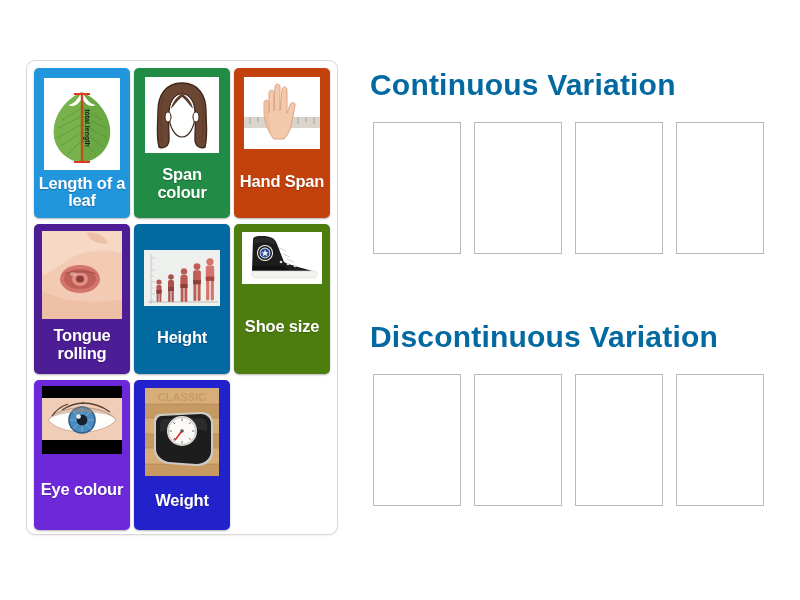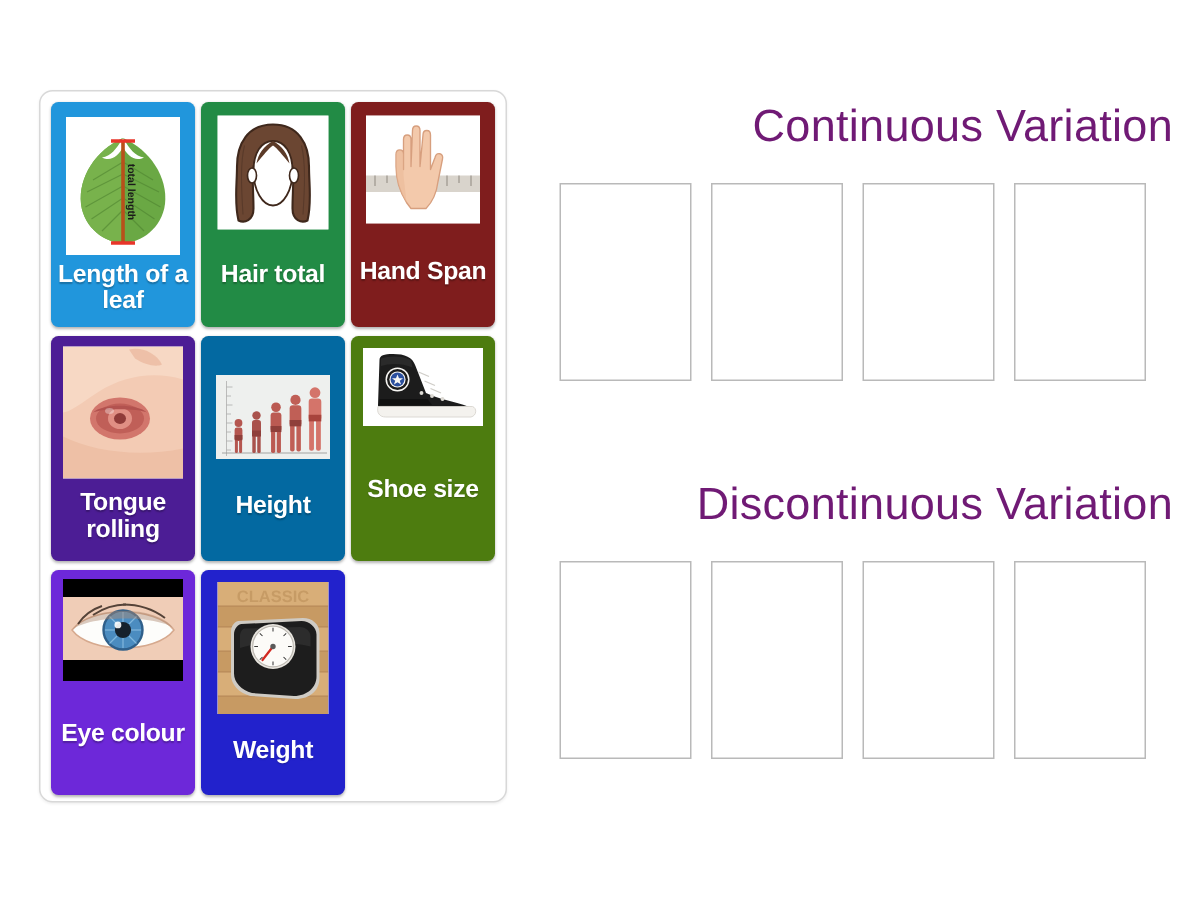--- a/index.html
+++ b/index.html
@@ -89,24 +89,24 @@
   .card.shoe     .card-thumb { width: 80px; height: 52px; margin: 8px 0 0 0; }
   .card.eye      .card-thumb { width: 80px; height: 68px; margin: 6px 0 0 0; }
   .card.weight   .card-thumb { width: 74px; height: 88px; margin: 8px 0 0 0; }
 
   
   .category { position: absolute; left: 370px; width: 412px; }
   #cat-continuous    { top: 68px; }
   #cat-discontinuous { top: 320px; }
 
   .cat-title {
-    text-align: right;
+    text-align: left;
     font-size: 30px;
-    font-weight: 400;
-    color: #701a75;
+    font-weight: 700;
+    color: #0369a1;
     line-height: 1.1;
     letter-spacing: .2px;
     white-space: nowrap;
   }
   .dropzones {
     margin-top: 21px;
     display: flex;
     gap: 13px;
     justify-content: flex-start;
     padding-left: 3px;
@@ -166,24 +166,24 @@
           <ellipse cx="23" cy="40" rx="3" ry="5" fill="#ffffff" stroke="#3f281c" stroke-width="1.1"></ellipse>
           <ellipse cx="51" cy="40" rx="3" ry="5" fill="#ffffff" stroke="#3f281c" stroke-width="1.1"></ellipse>
           <path d="M37 17 C31 20 27 26 26 32 C31 26 34 22 37 20 Z" fill="#5b3a28"></path>
           <path d="M37 17 C43 20 47 26 48 32 C43 26 40 22 37 20 Z" fill="#5b3a28"></path>
           <g stroke="#4d3224" stroke-width=".7" opacity=".6" fill="none">
             <path d="M18 20 C15 32 16 50 17 66"></path>
             <path d="M56 20 C59 32 58 50 57 66"></path>
           </g>
         </svg>
       </div>
-      <div class="card-label">Hair total</div>
-    </div>
-
-    <div class="card hand" style="background: #7f1d1d;">
+      <div class="card-label">Span colour</div>
+    </div>
+
+    <div class="card hand" style="background: #c2410c;">
       <div class="card-thumb">
         <svg class="thumb-svg" viewBox="0 0 76 72">
           <rect width="76" height="72" fill="#ffffff"></rect>
           <rect x="0" y="40" width="76" height="11" fill="#d9d4cc"></rect>
           <g stroke="#9a948c" stroke-width=".8">
             <line x1="6" y1="40" x2="6" y2="47"></line>
               <line x1="14" y1="40" x2="14" y2="45"></line>
             <line x1="22" y1="40" x2="22" y2="47"></line>
               <line x1="30" y1="40" x2="30" y2="45"></line>
             <line x1="38" y1="40" x2="38" y2="47"></line>

